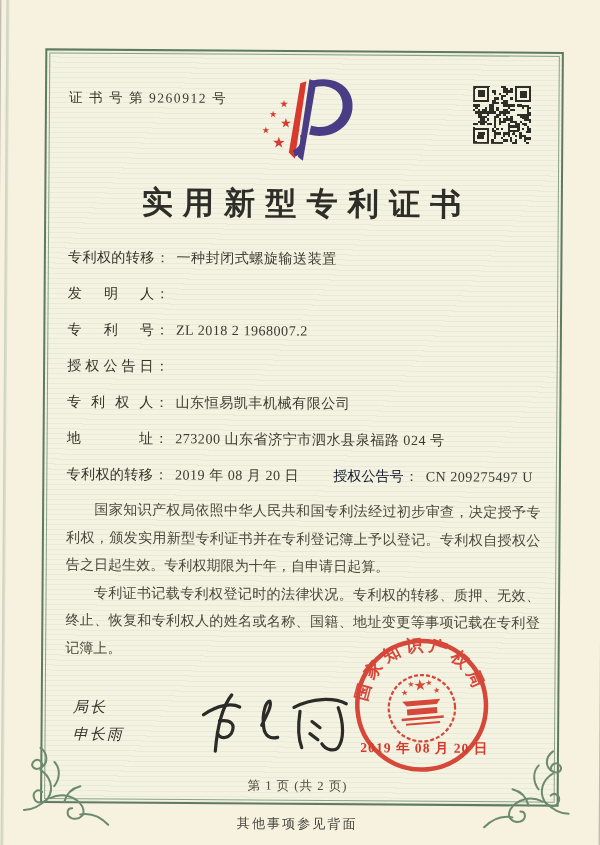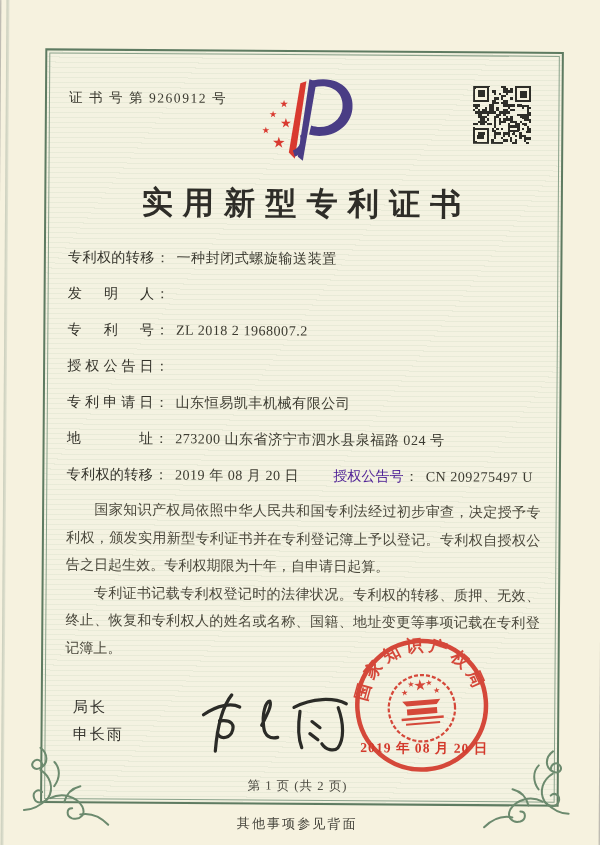--- a/index.html
+++ b/index.html
@@ -21,25 +21,25 @@
   .title{left:0;right:0;top:184px;text-align:center;font-size:31px;font-weight:bold;
     color:#2e2d28;letter-spacing:10px;text-indent:10px;}
   .fields{left:68px;top:250px;right:64px;font-size:14px;color:#3c3b31;}
   .frow{display:flex;align-items:flex-start;height:36px;line-height:20px;}
   .lbl{display:inline-block;width:86px;text-align:justify;text-align-last:justify;
     color:#33322a;flex:none;}
   .colon{margin:0 7px 0 1px;flex:none;}
   .val{letter-spacing:.5px;}
   .grant-left{display:flex;}
   .grant-right{display:flex;margin-left:34px;}
-  .grant-right .lbl2{flex:none;color:#4c1d95;font-family:Liberation Serif, serif;}
+  .grant-right .lbl2{flex:none;color:#0f172a;font-family:Liberation Serif, serif;}
   .paras{left:68px;right:60px;top:497px;font-size:14px;line-height:27.5px;
     color:#4a483c;text-align:justify;}
   .paras p{margin:0;text-indent:2em;}
-  .signer{left:76px;top:694px;font-size:15px;color:#33322c;line-height:27px;letter-spacing:2px;}
+  .signer{left:76px;top:694px;font-size:15px;color:#33322c;line-height:27px;letter-spacing:2px;font-style:italic;}
   .signature{left:192px;top:684px;}
   .seal{left:352px;top:632px;opacity:.92;}
   .seal-date{left:356px;top:737px;width:140px;text-align:center;font-size:13.5px;
     font-weight:bold;color:#d33a2c;letter-spacing:1px;}
   .page-info{left:0;right:0;top:776px;text-align:center;font-size:12.5px;color:#4a4940;letter-spacing:1px;}
   .back-note{left:0;right:0;top:813px;text-align:center;font-size:13px;color:#45443c;letter-spacing:2px;}
   .orn{pointer-events:none;}
   .orn-l{left:24px;top:740px;}
   .orn-r{left:482px;top:740px;transform:scaleX(-1);}
 </style>
@@ -295,21 +295,21 @@
     <div class="frow">
       <span class="lbl">专利号</span>
         <span class="colon">：</span>
         <span class="val">ZL 2018 2 1968007.2</span>
     </div>
     <div class="frow">
       <span class="lbl">授权公告日</span>
         <span class="colon">：</span>
     </div>
     <div class="frow">
-      <span class="lbl">专利申请日</span>
+      <span class="lbl">专利权人</span>
         <span class="colon">：</span>
         <span class="val">山东恒易凯丰机械有限公司</span>
     </div>
     <div class="frow">
       <span class="lbl">地址</span>
         <span class="colon">：</span>
         <span class="val">273200 山东省济宁市泗水县泉福路 024 号</span>
     </div>
     <div class="frow">
       <span class="grant-left">

